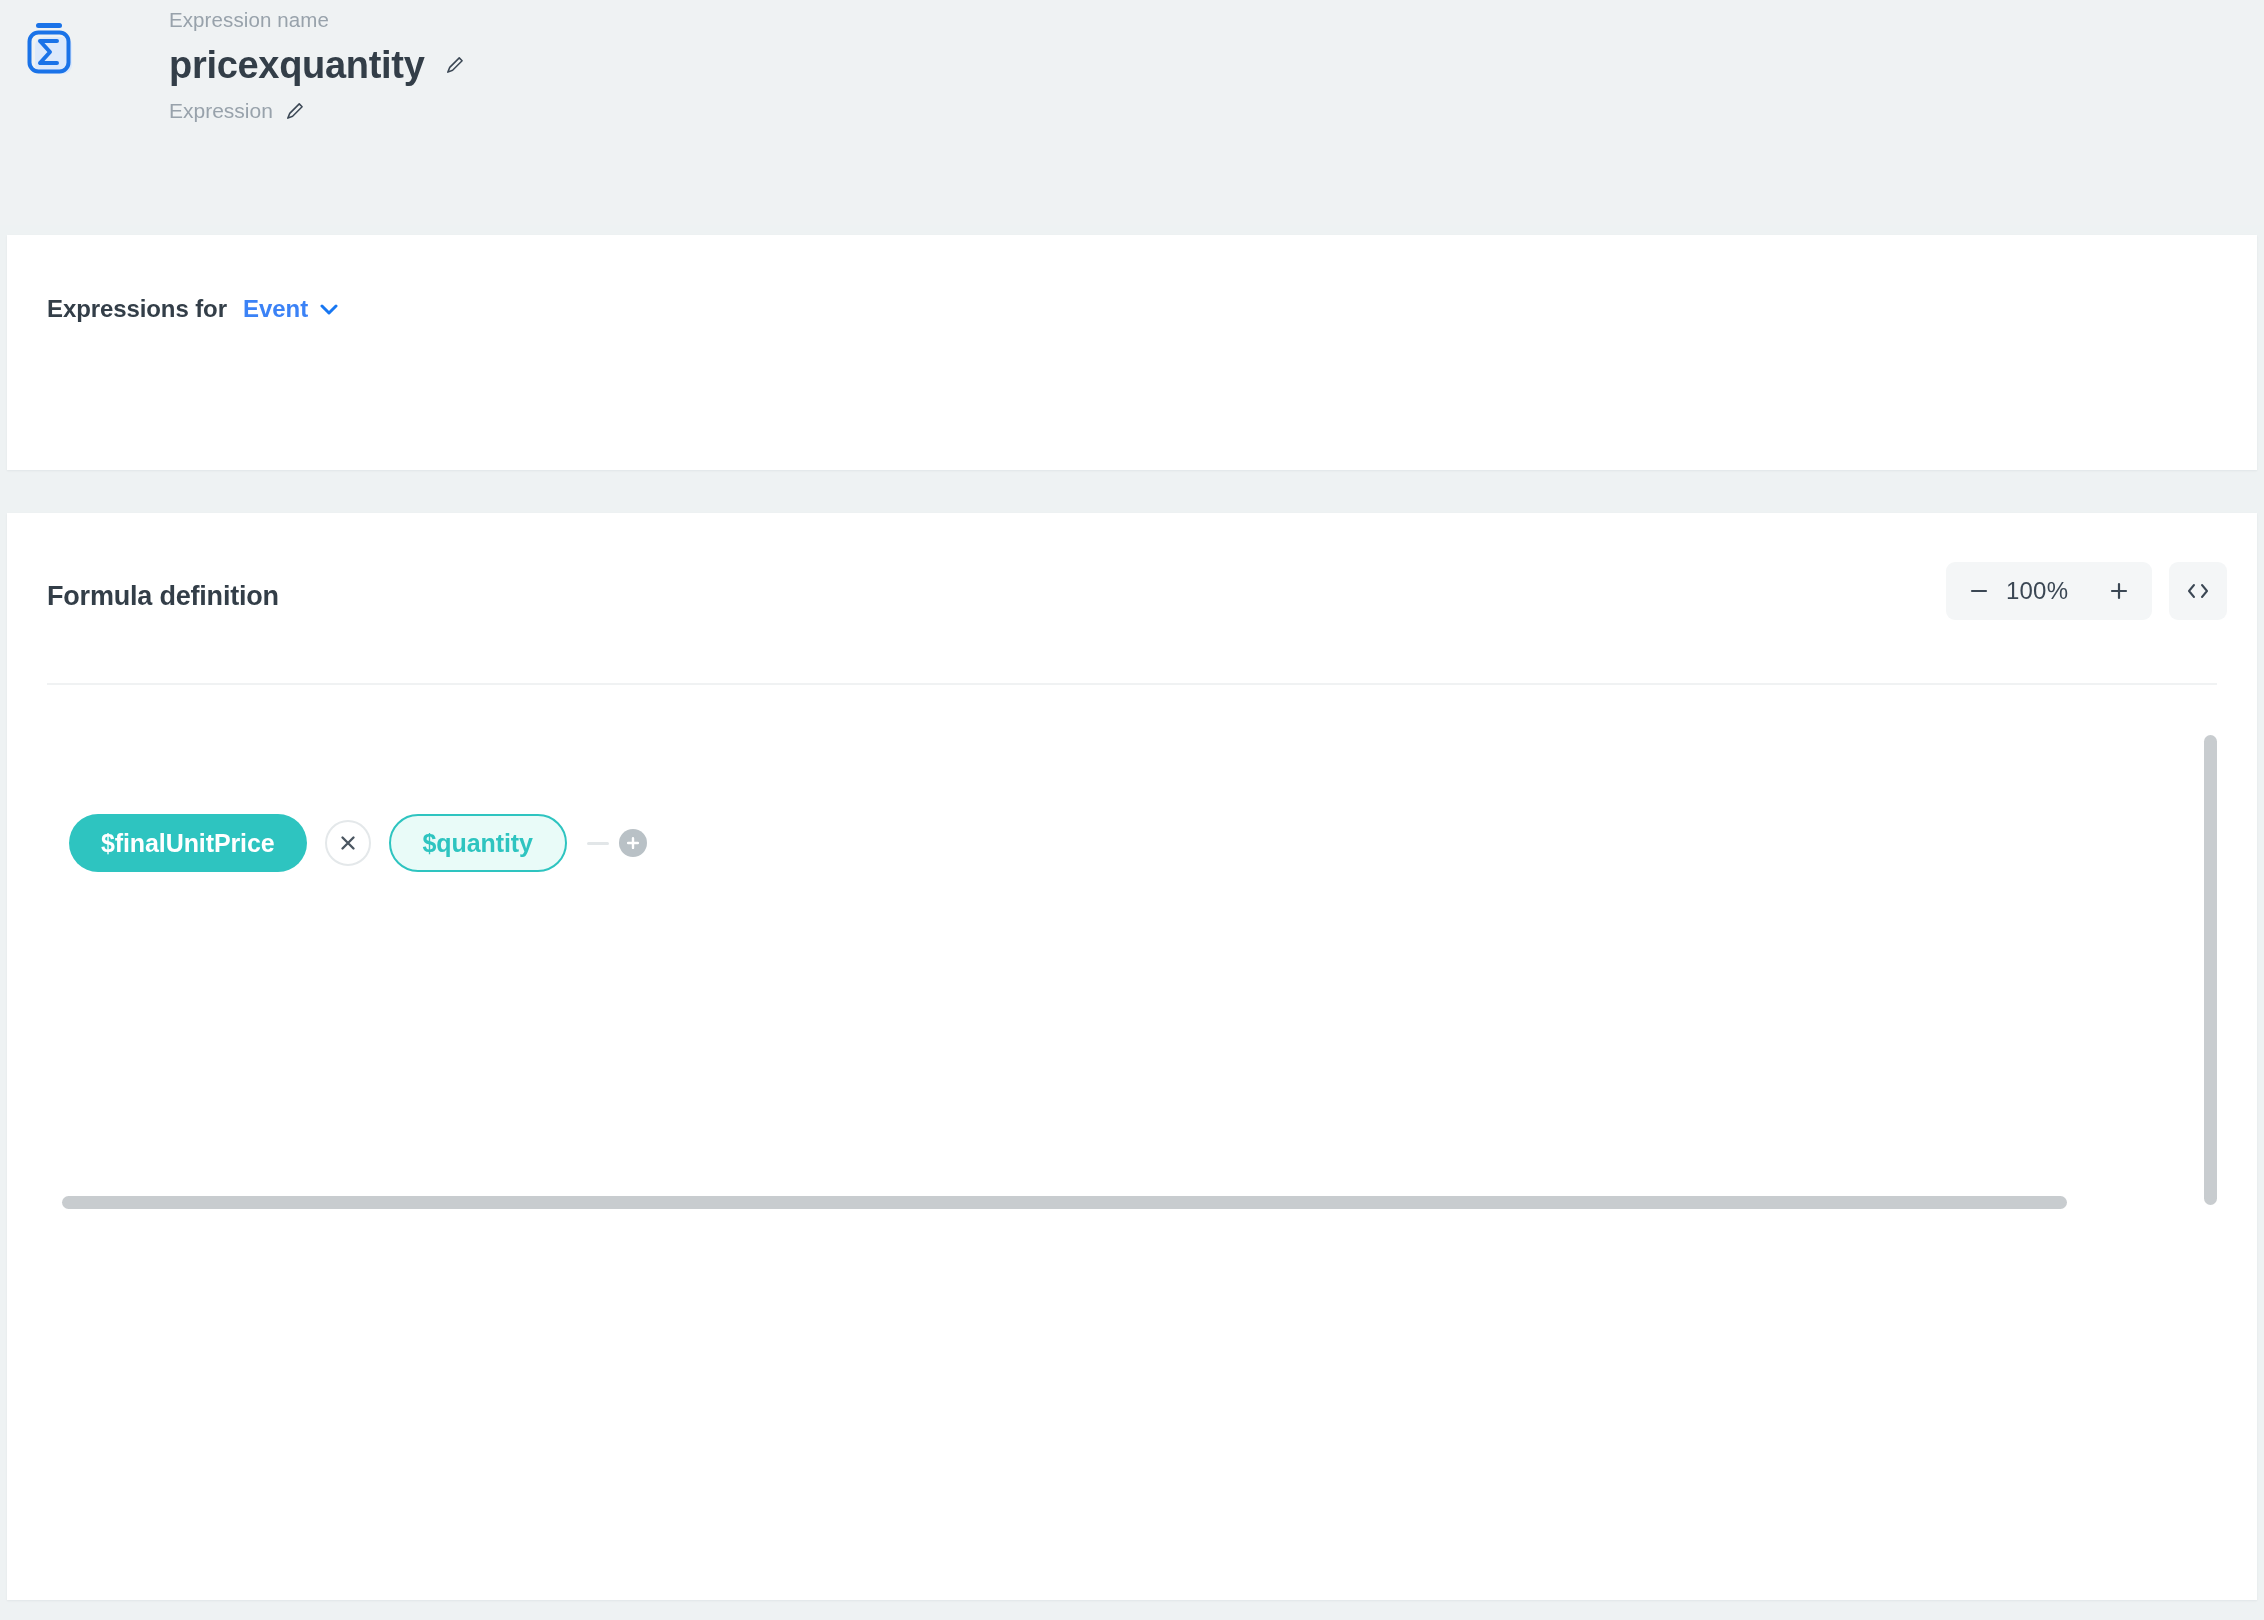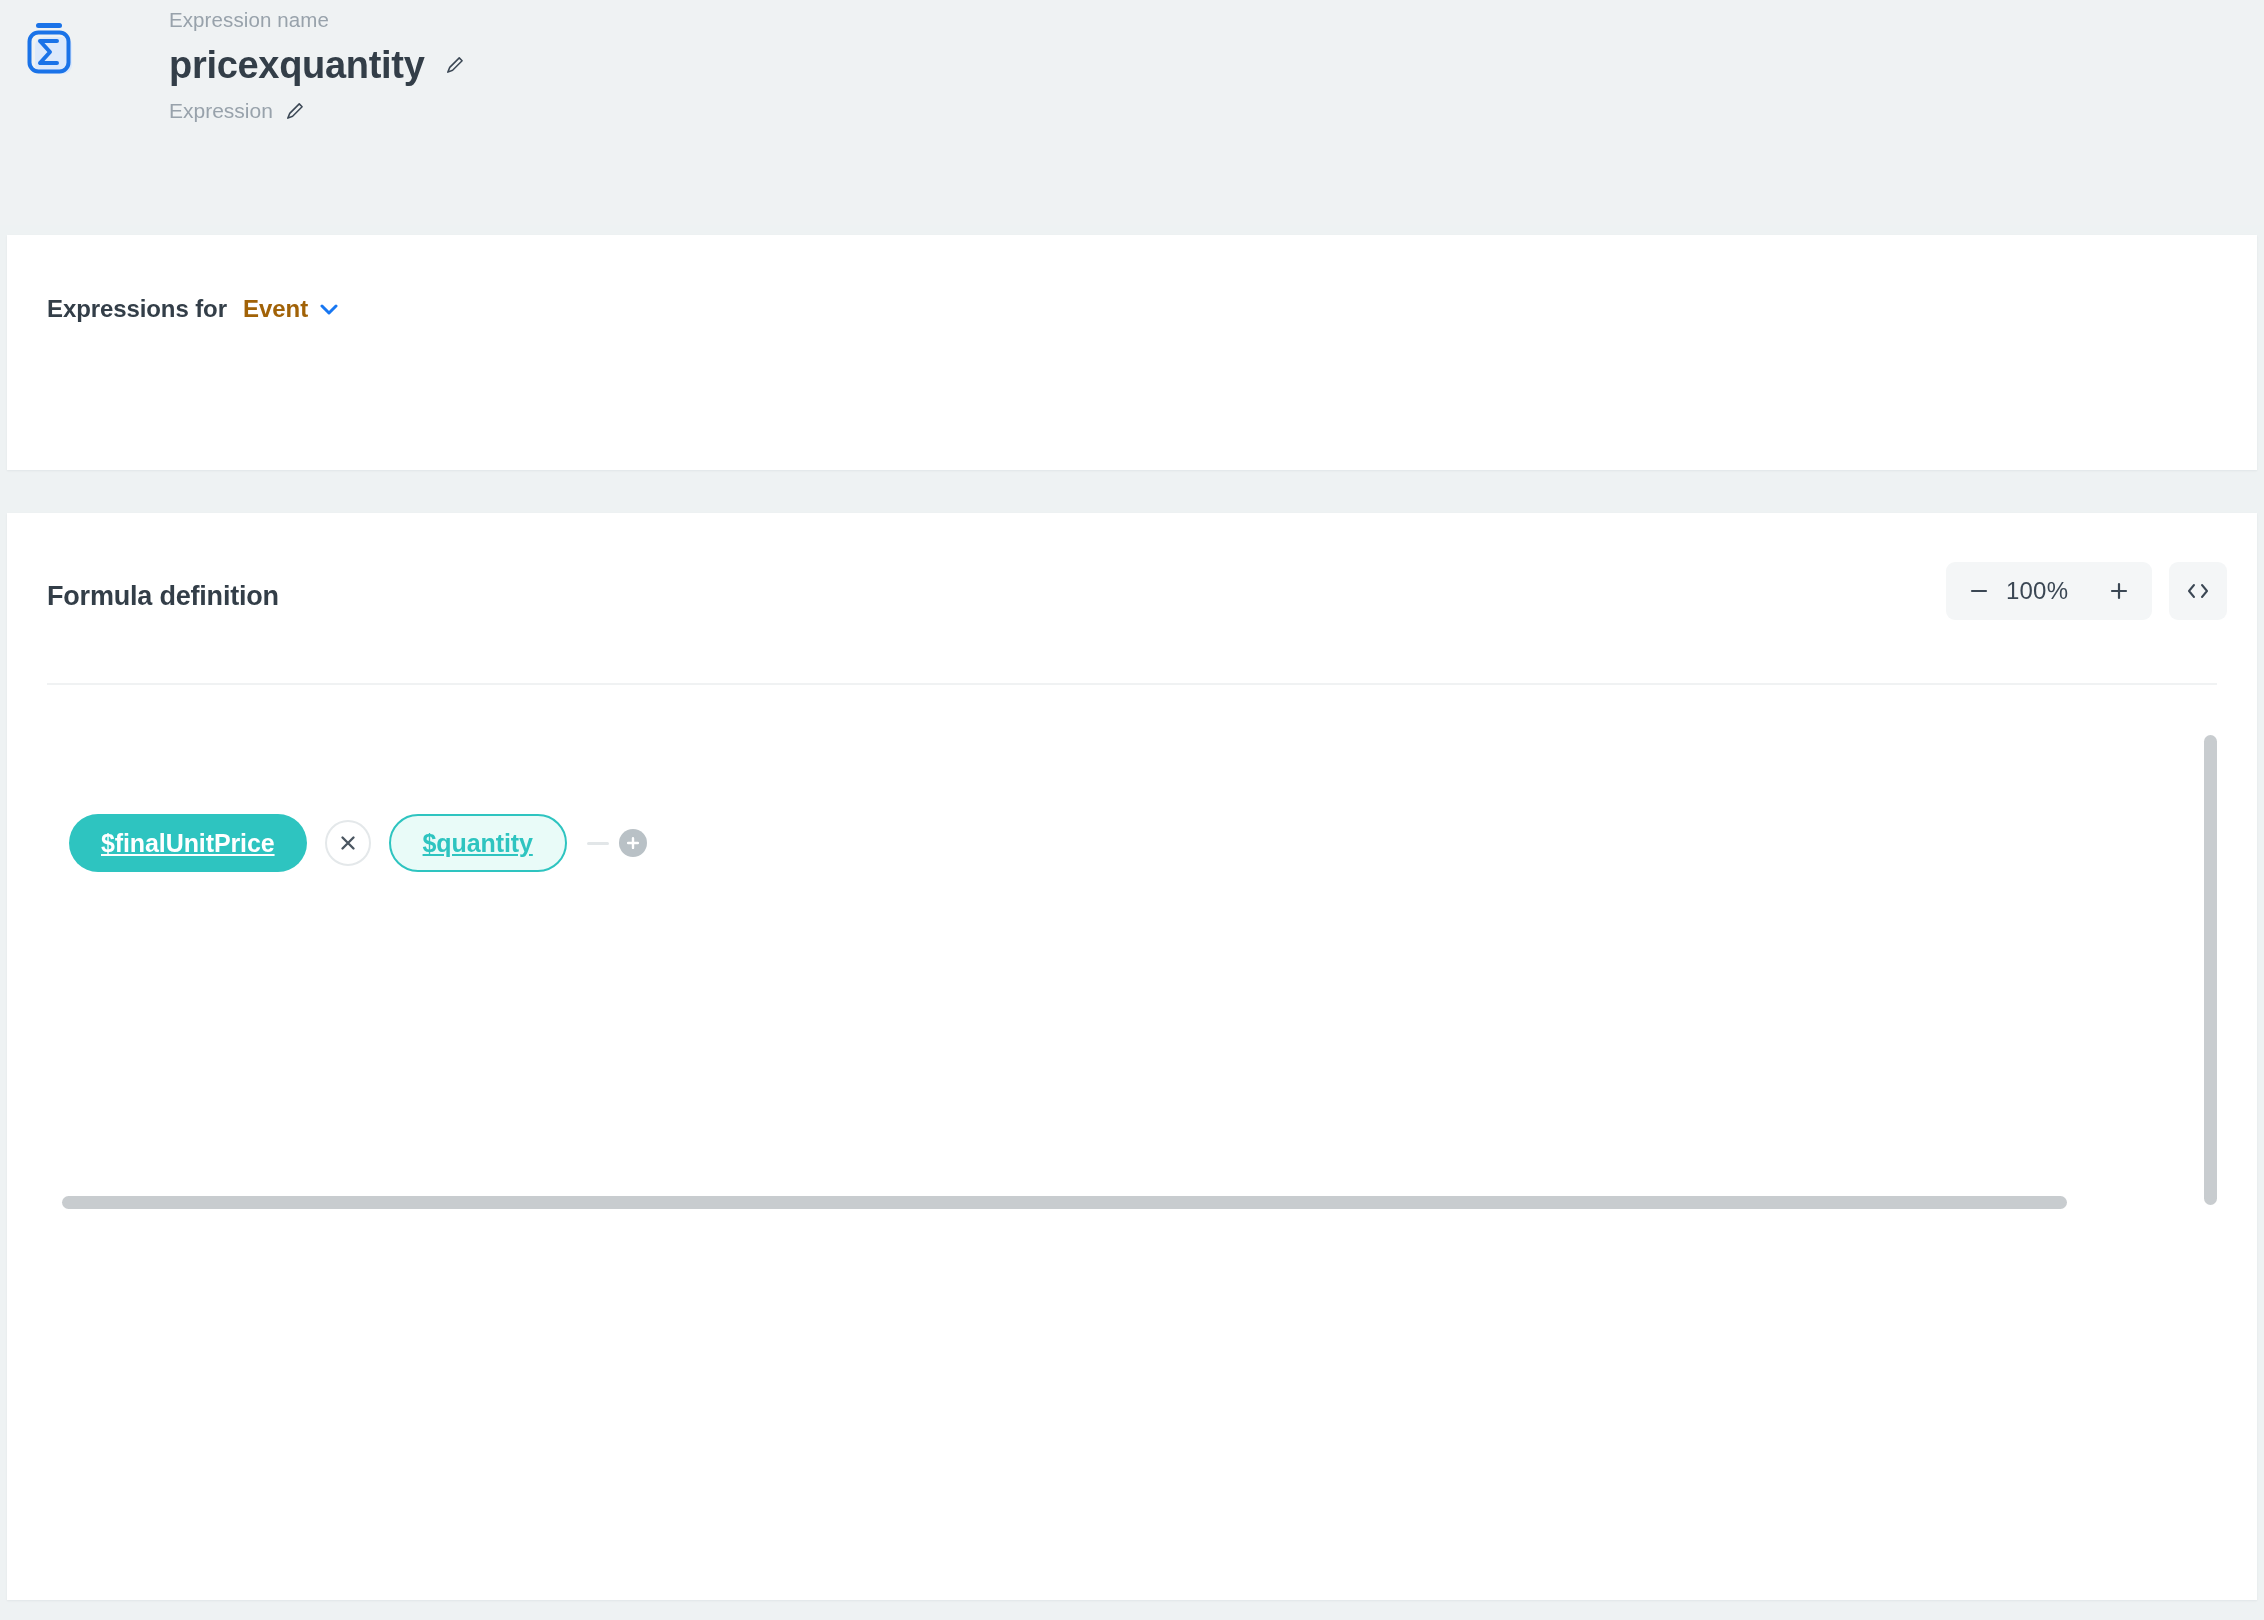--- a/index.html
+++ b/index.html
@@ -109,21 +109,21 @@
     color: #333e48;
     letter-spacing: -0.1px;
   }
 
   .link-select {
     display: inline-flex;
     align-items: center;
     gap: 12px;
     font-size: 24px;
     font-weight: 600;
-    color: #a16207;
+    color: #3b82f6;
     cursor: pointer;
   }
 
   .chev {
     display: inline-block;
     width: 18px; height: 11px;
   }
   .chev svg { display: block; width: 100%; height: 100%; }
 
   
@@ -246,21 +246,20 @@
     align-items: center;
     justify-content: center;
     border-radius: 999px;
     height: 58px;
     padding: 0 32px;
     font-size: 25px;
     font-weight: 700;
     letter-spacing: -0.1px;
     cursor: pointer;
     white-space: nowrap;
-    text-decoration: underline;
   }
 
   .pill-filled {
     background: #2ec4c0;
     color: #ffffff;
   }
 
   .pill-outline {
     background: #e9fbf8;
     color: #2ec4c0;

